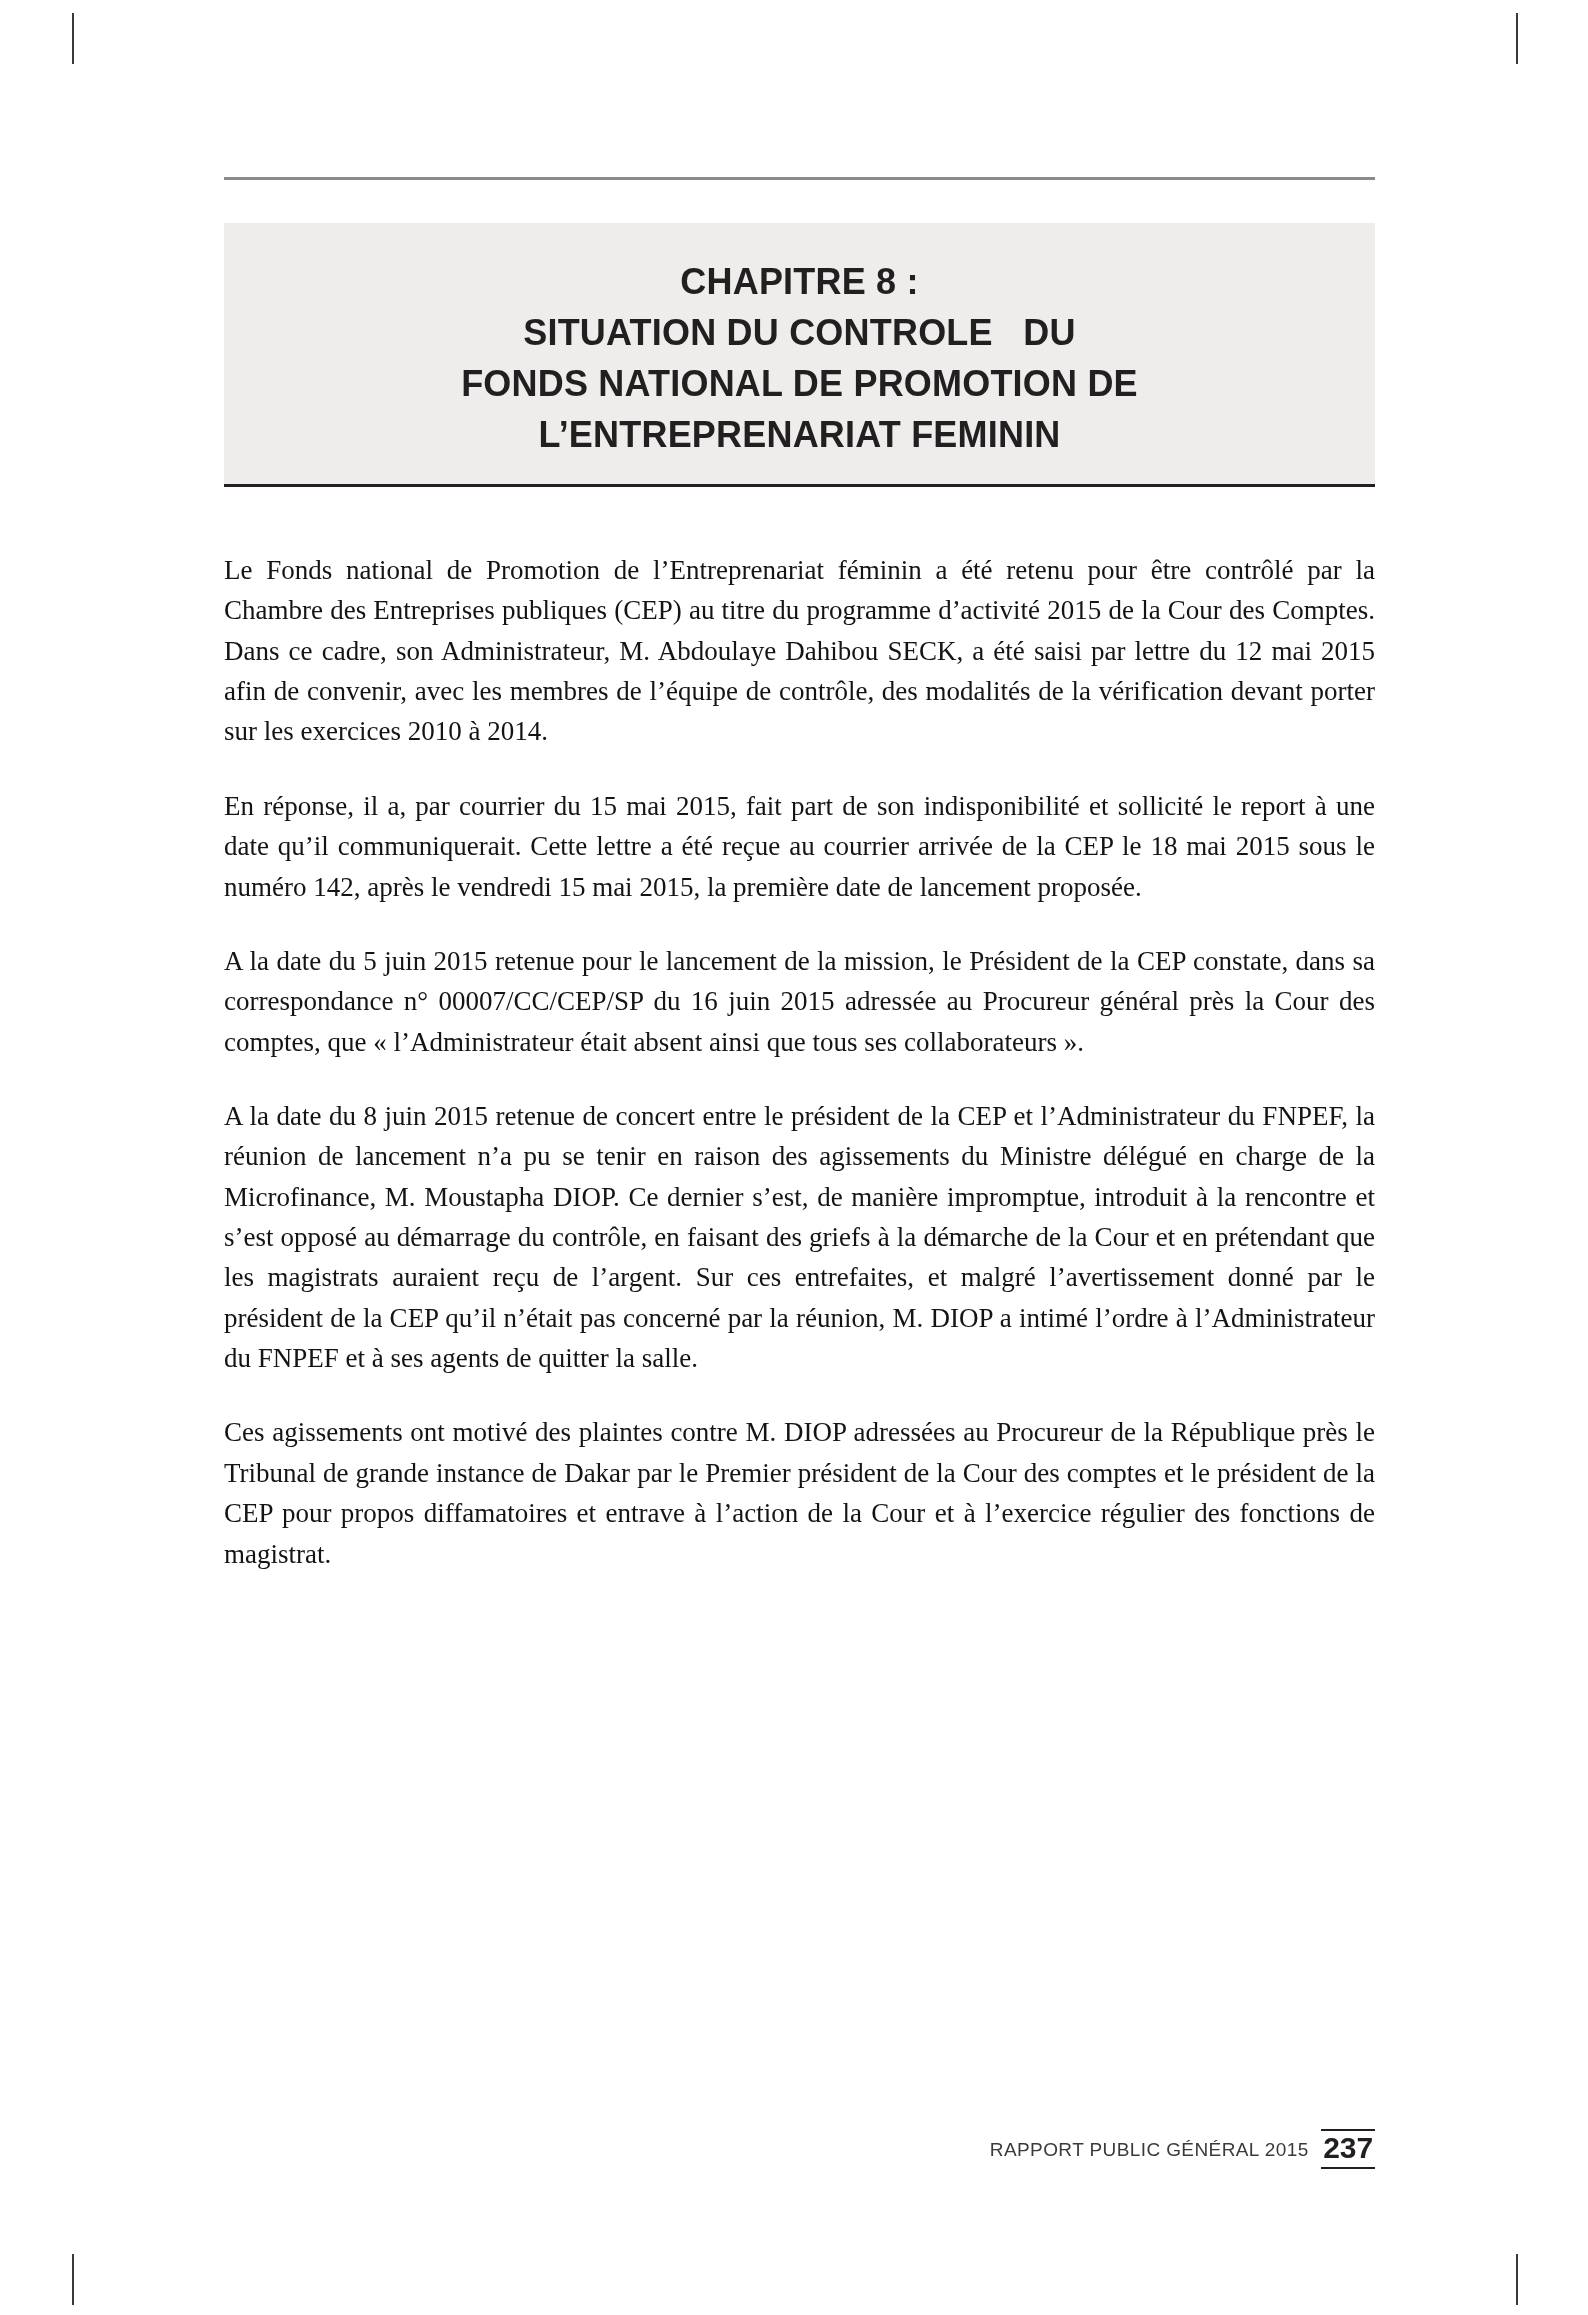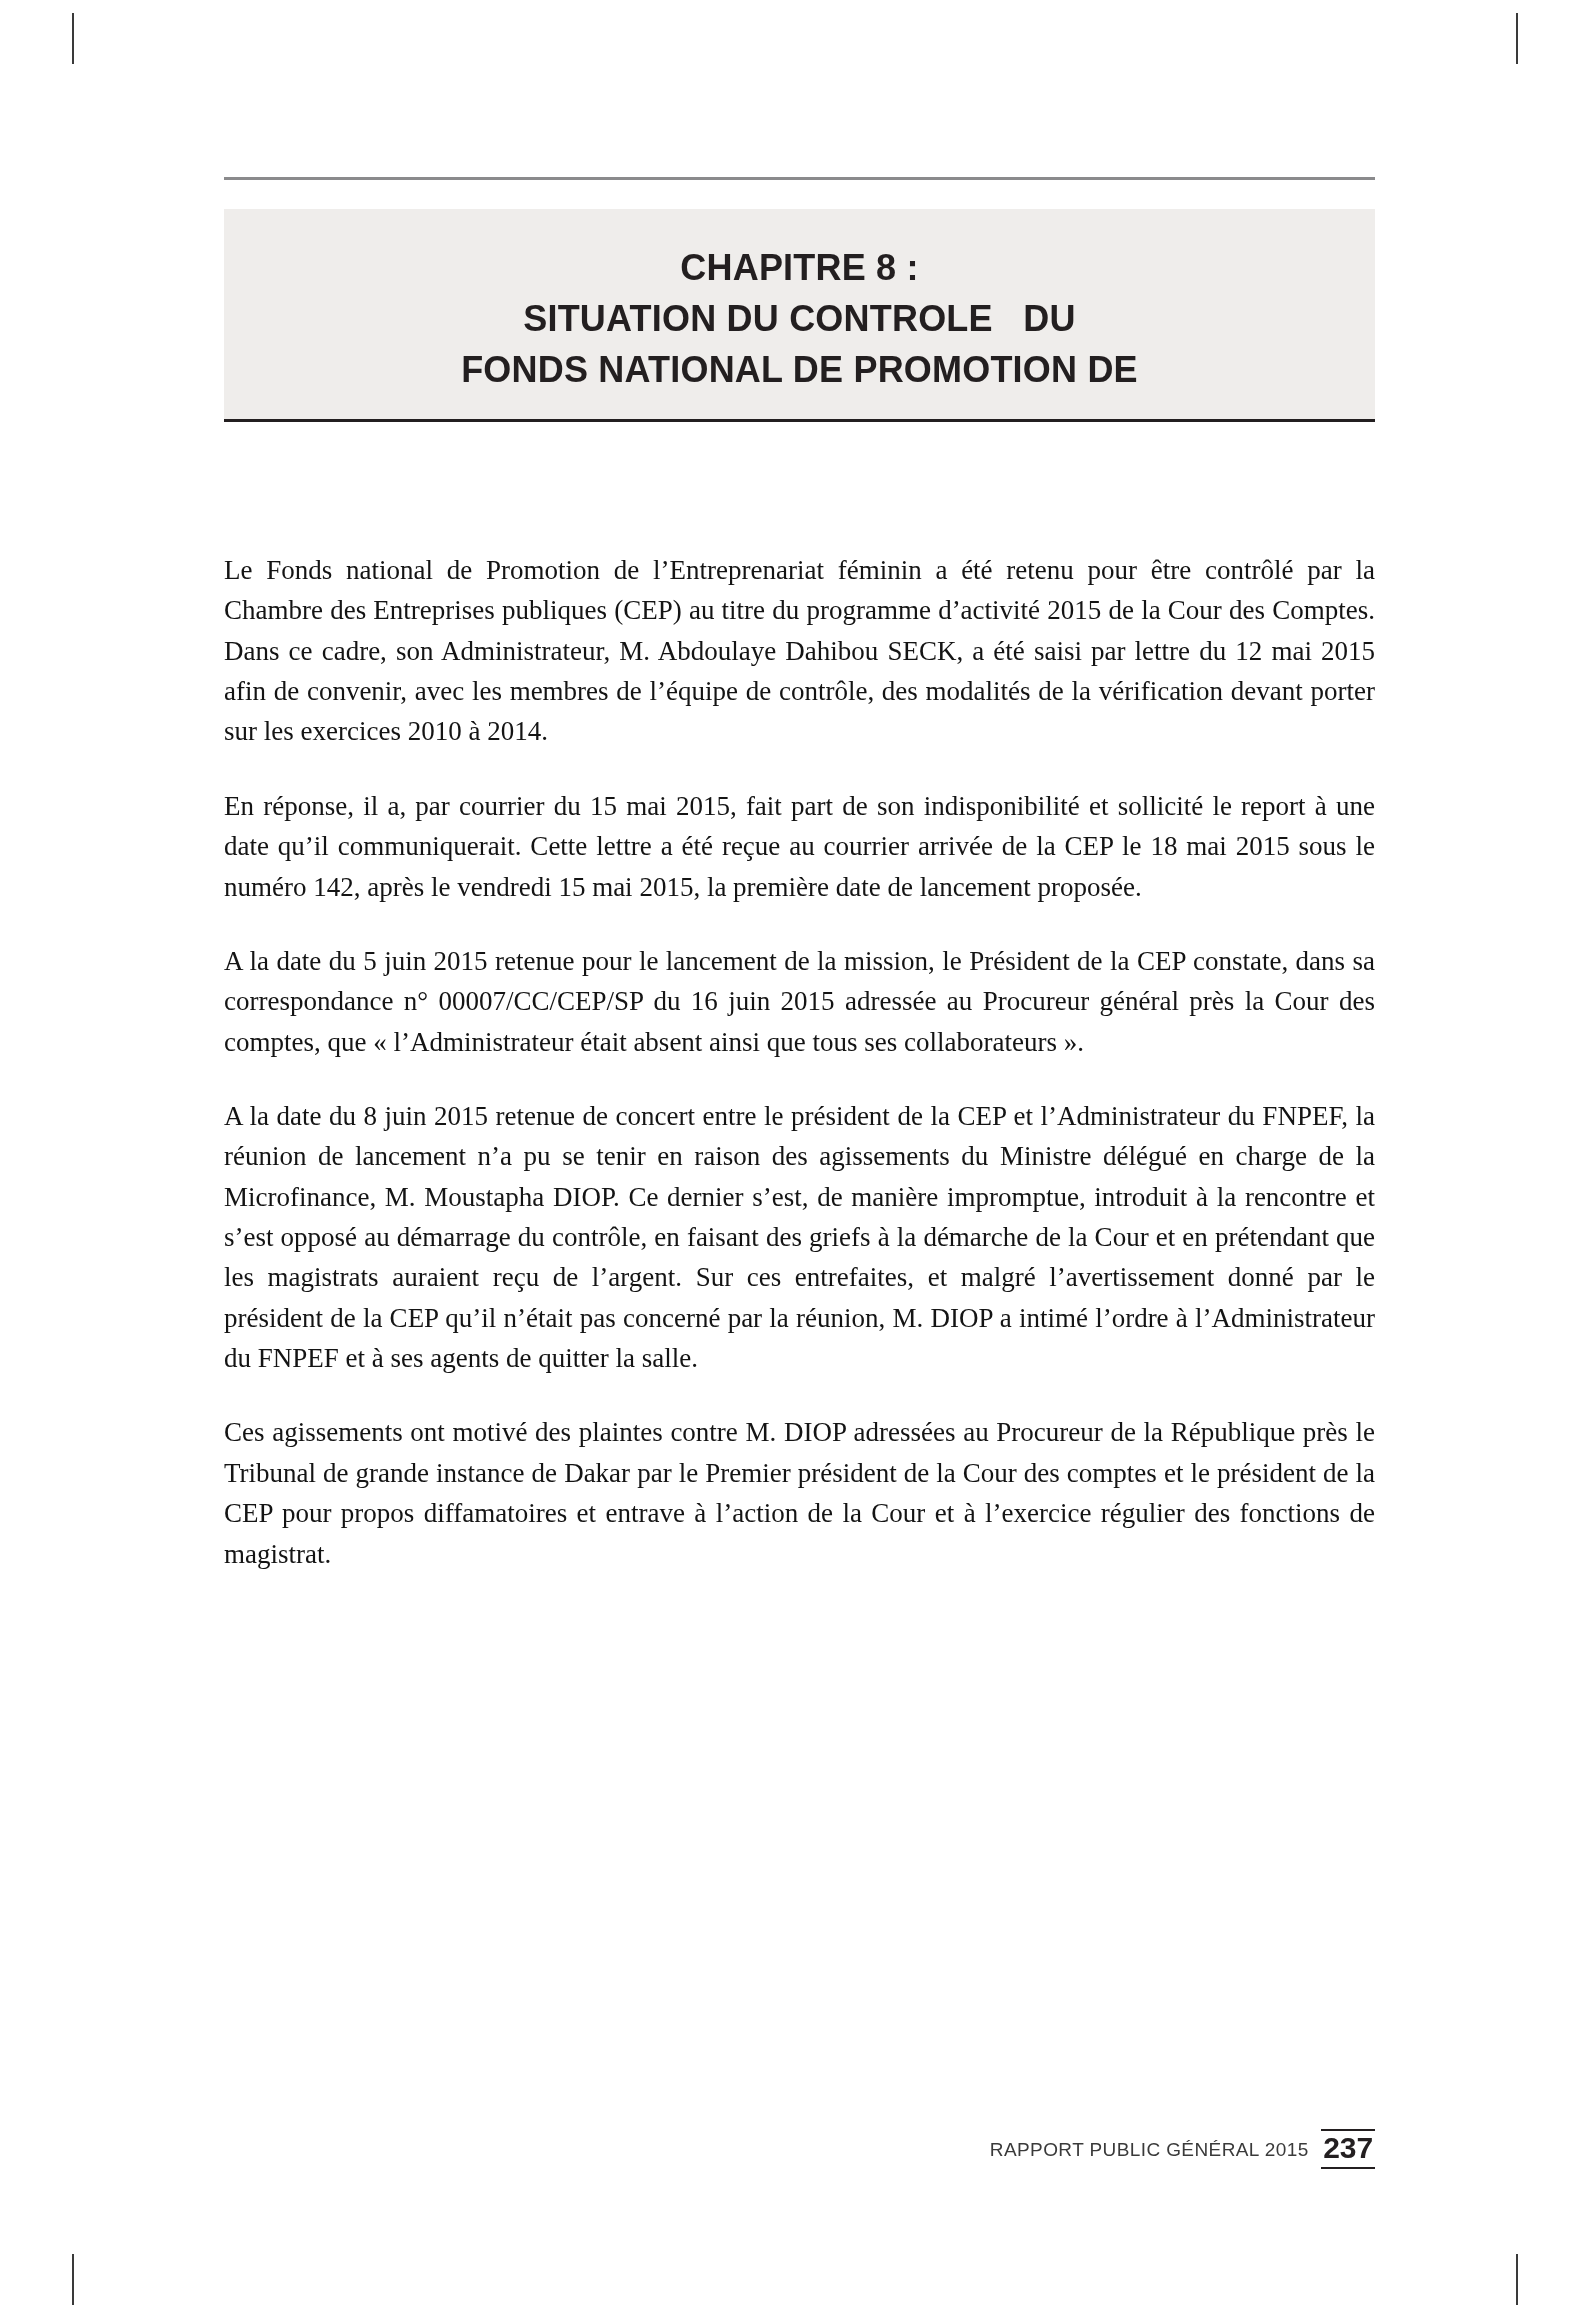--- a/index.html
+++ b/index.html
@@ -45,21 +45,21 @@
     width: 1151px;
   }
   .rule-top {
     height: 2.7px;
     background: #8a8a8c;
     width: 100%;
   }
   .title-box {
     background: #efedeb;
     padding: 33px 0 23.5px 0;
-    margin-top: 29px;
+    margin-top: 43px;
     text-align: center;
   }
   .title-line {
     font-family: "Liberation Sans", "DejaVu Sans", sans-serif;
     font-weight: bold;
     font-size: 36px;
     line-height: 1.42;
     letter-spacing: 0.2px;
     color: #231f20;
     white-space: pre;
@@ -127,20 +127,21 @@
 <div class="crop-mark crop-v cm-br-v"></div>
 
 <div class="page">
 
   <div class="title-block">
     <div class="rule-top"></div>
     <div class="title-box">
       <div class="title-line">CHAPITRE 8 :</div>
       <div class="title-line">SITUATION DU CONTROLE   DU</div>
       <div class="title-line">FONDS NATIONAL DE PROMOTION DE</div>
+      <div class="title-line">L’ENTREPRENARIAT FEMININ</div>
     </div>
     <div class="rule-bottom"></div>
   </div>
 
   <div class="body-text">
     <p class="para">Le Fonds national de Promotion de l’Entreprenariat féminin a été retenu pour être contrôlé par la Chambre des Entreprises publiques (CEP) au titre du programme d’activité 2015 de la Cour des Comptes. Dans ce cadre, son Administrateur, M. Abdoulaye Dahibou SECK, a été saisi par lettre du 12 mai 2015 afin de convenir, avec les membres de l’équipe de contrôle, des modalités de la vérification devant porter sur les exercices 2010 à 2014.</p>
     <p class="para">En réponse, il a, par courrier du 15 mai 2015, fait part de son indisponibilité et sollicité le report à une date qu’il communiquerait. Cette lettre a été reçue au courrier arrivée de la CEP le 18 mai 2015 sous le numéro 142, après le vendredi 15 mai 2015, la première date de lancement proposée.</p>
     <p class="para">A la date du 5 juin 2015 retenue pour le lancement de la mission, le Président de la CEP constate, dans sa correspondance n° 00007/CC/CEP/SP du 16 juin 2015 adressée au Procureur général près la Cour des comptes, que « l’Administrateur était absent ainsi que tous ses collaborateurs ».</p>
     <p class="para">A la date du 8 juin 2015 retenue de concert entre le président de la CEP et l’Administrateur du FNPEF, la réunion de lancement n’a pu se tenir en raison des agissements du Ministre délégué en charge de la Microfinance, M. Moustapha DIOP. Ce dernier s’est, de manière impromptue, introduit à la rencontre et s’est opposé au démarrage du contrôle, en faisant des griefs à la démarche de la Cour et en prétendant que les magistrats auraient reçu de l’argent. Sur ces entrefaites, et malgré l’avertissement donné par le président de la CEP qu’il n’était pas concerné par la réunion, M. DIOP a intimé l’ordre à l’Administrateur du FNPEF et à ses agents de quitter la salle.</p>
     <p class="para">Ces agissements ont motivé des plaintes contre M. DIOP adressées au Procureur de la République près le Tribunal de grande instance de Dakar par le Premier président de la Cour des comptes et le président de la CEP pour propos diffamatoires et entrave à l’action de la Cour et à l’exercice régulier des fonctions de magistrat.</p>

